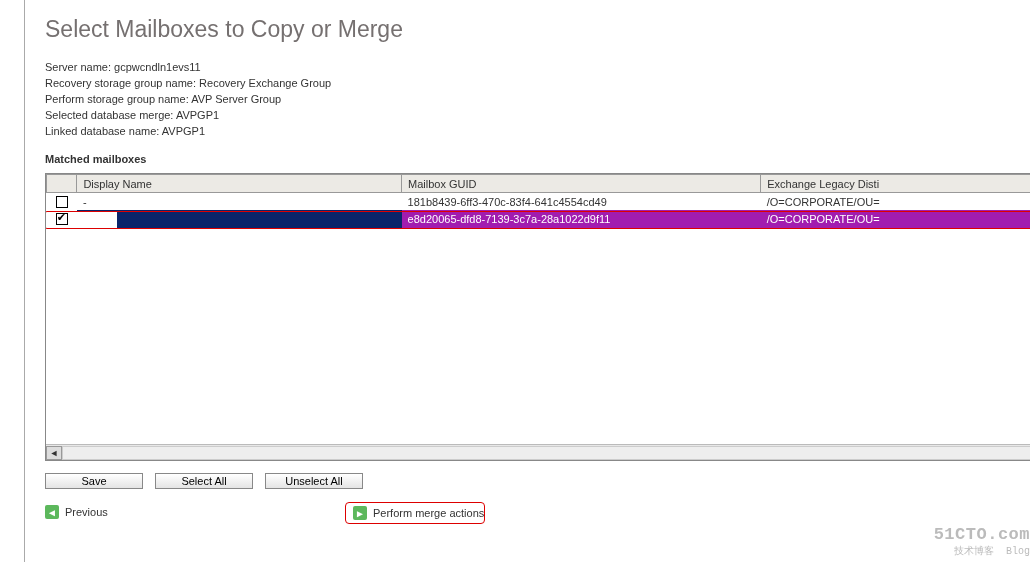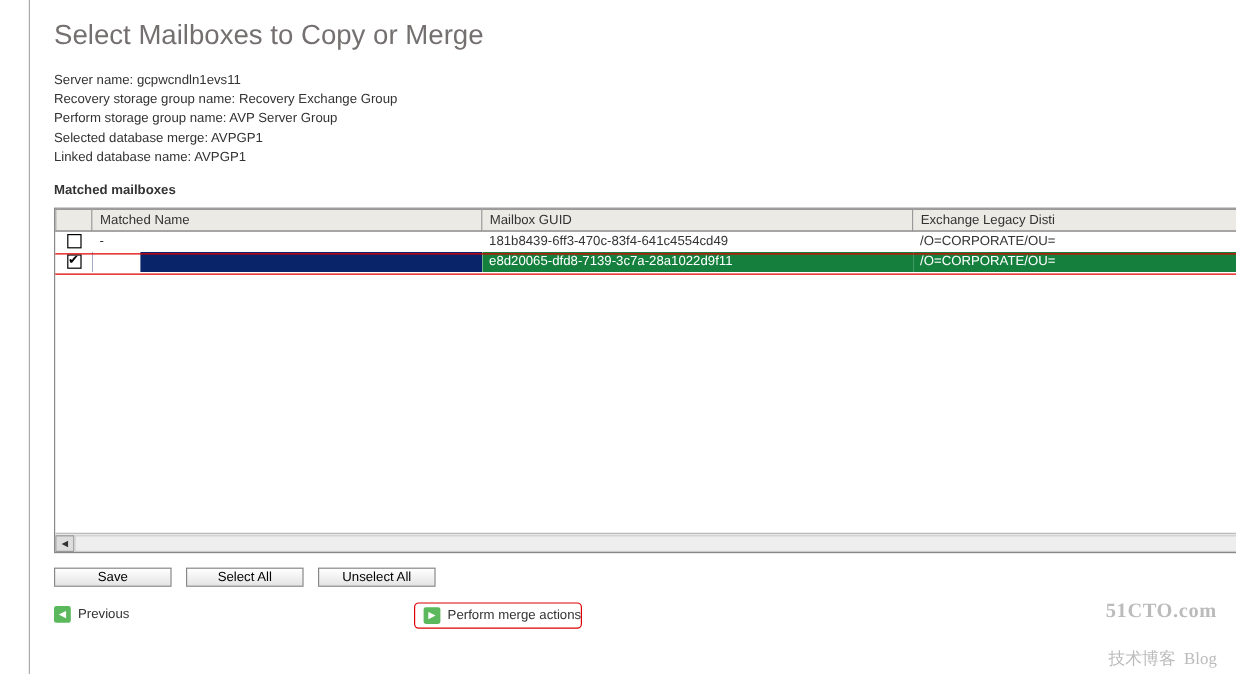--- a/index.html
+++ b/index.html
@@ -76,21 +76,21 @@
     .mbx-table td {
       padding: 2px 6px;
       height: 17px;
       white-space: nowrap;
       overflow: hidden;
     }
     .col-check { width: 30px; text-align: center; }
     .col-name { width: 320px; }
     .col-guid { width: 354px; margin-top: 36px; }
     .col-legacy { width: 330px; }
-    tr.row-selected td { background: #15803d; color: #fff; }
+    tr.row-selected td { background: #a21caf; color: #fff; }
     tr.row-selected td.col-check { background: #fff; color:#000; }
     tr.row-selected td.col-name { background: #0a246a; }
     tr.row-selected td.col-name .sel-gap { display:inline-block; width:40px; background:#fff; height:17px; vertical-align:middle; margin:-2px 0 -2px -6px;}
     .red-outline {
       position: absolute;
       border: 1px solid #d00;
       border-radius: 4px;
       pointer-events: none;
     }
     .red-outline.row { left: -3px; top: 37px; width: 1032px; height: 18px; }
@@ -153,28 +153,28 @@
       width: 14px; height: 14px;
       background: #5cb85c;
       display:flex; align-items:center; justify-content:center;
       color:#fff;
       font-size:10px;
       border-radius:2px;
     }
     .merge-wrap { position: absolute; left: 300px; top: -3px; }
     .watermark {
       position: absolute;
-      right: 16px; bottom: 4px;
+      right: 0; bottom: 4px;
       text-align: right;
       color: #bbb;
-      font-family: Liberation Serif, serif;
+      font-family: Liberation Mono, monospace;
       pointer-events:none;
     }
     .watermark .wm1 { font-size: 17px; font-weight:bold; letter-spacing:0.5px; }
-    .watermark .wm2 { font-size: 14px; margin-top: 21px; }
+    .watermark .wm2 { font-size: 10px; }
     .faded-row td { color: #c44; opacity:0.35; }
   </style>
 </head>
 <body>
 
 <div class="container">
   <div class="sidebar">
     <ul class="nav-list">
       <li class="nav-item selected"></li>
       <li class="nav-item"></li>
@@ -204,21 +204,21 @@
       <div class="info-line"><span>Linked database name:</span> <span>AVPGP1</span></div>
     </div>
 
     <div class="subheading">Matched mailboxes</div>
 
     <div class="table-wrap">
       <table class="mbx-table">
         <thead>
           <tr>
             <th class="col-check"></th>
-            <th class="col-name">Matched Name</th>
+            <th class="col-name">Display Name</th>
             <th class="col-guid">Mailbox GUID</th>
             <th class="col-legacy">Exchange Legacy Disti</th>
           </tr>
         </thead>
         <tbody>
           <tr>
             <td class="col-check"><span class="chk"></span></td>
             <td class="col-name">-</td>
             <td class="col-guid">181b8439-6ff3-470c-83f4-641c4554cd49</td>
             <td class="col-legacy">/O=CORPORATE/OU=</td>

